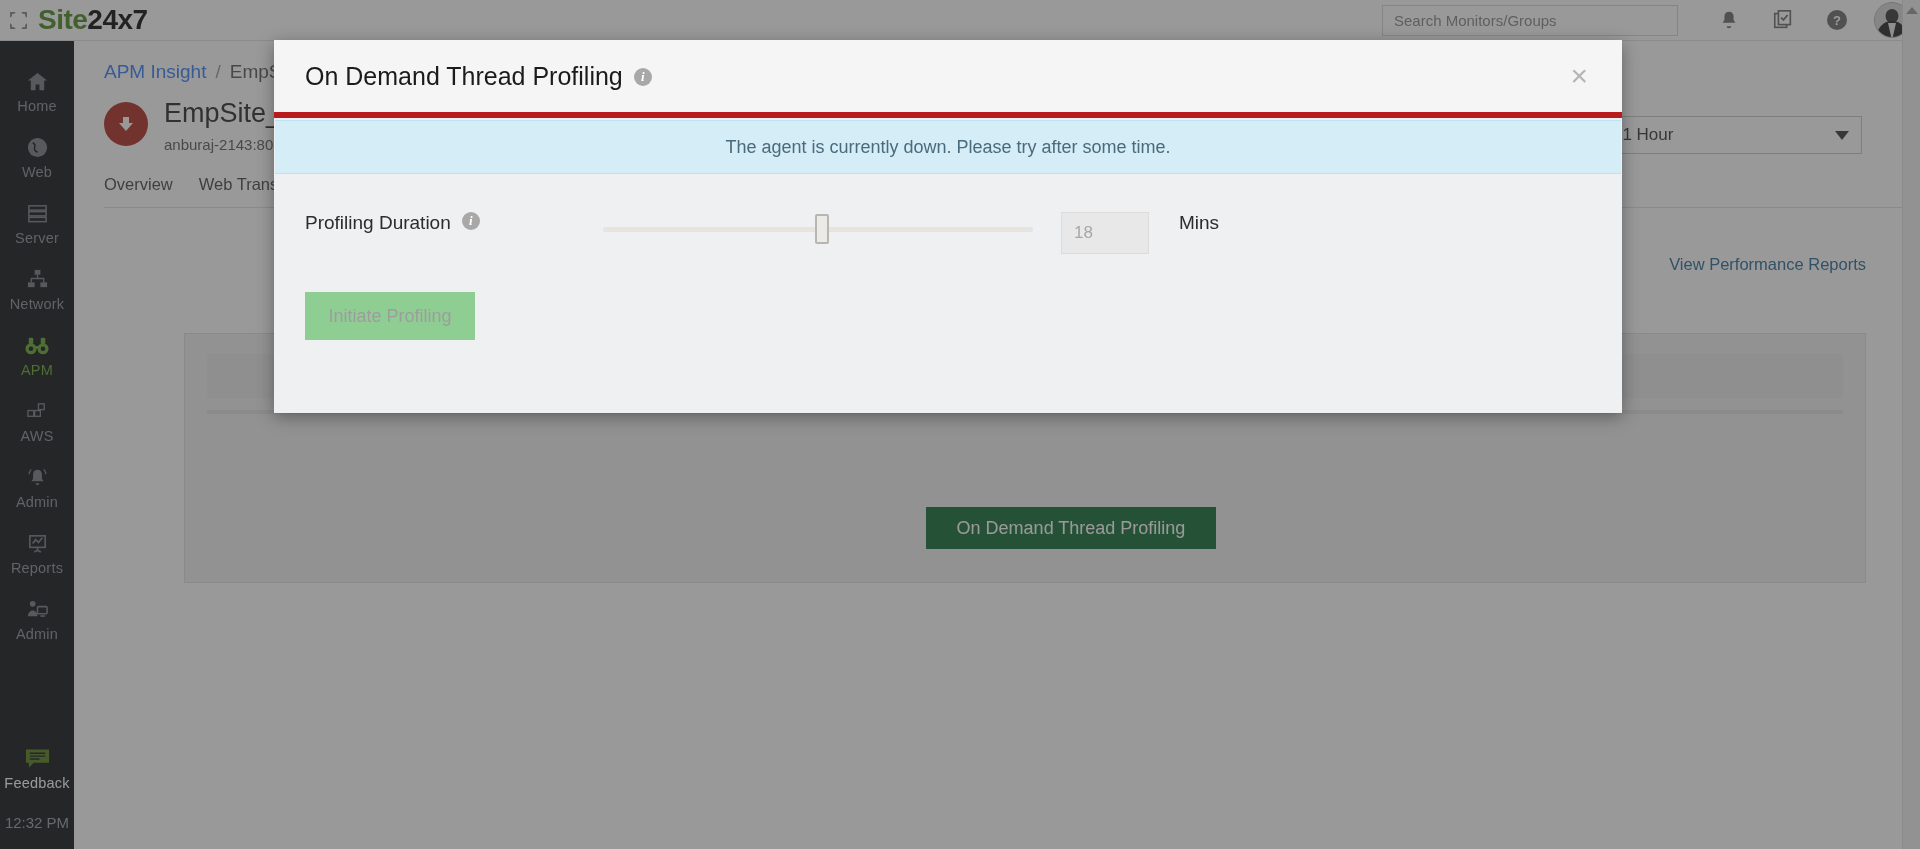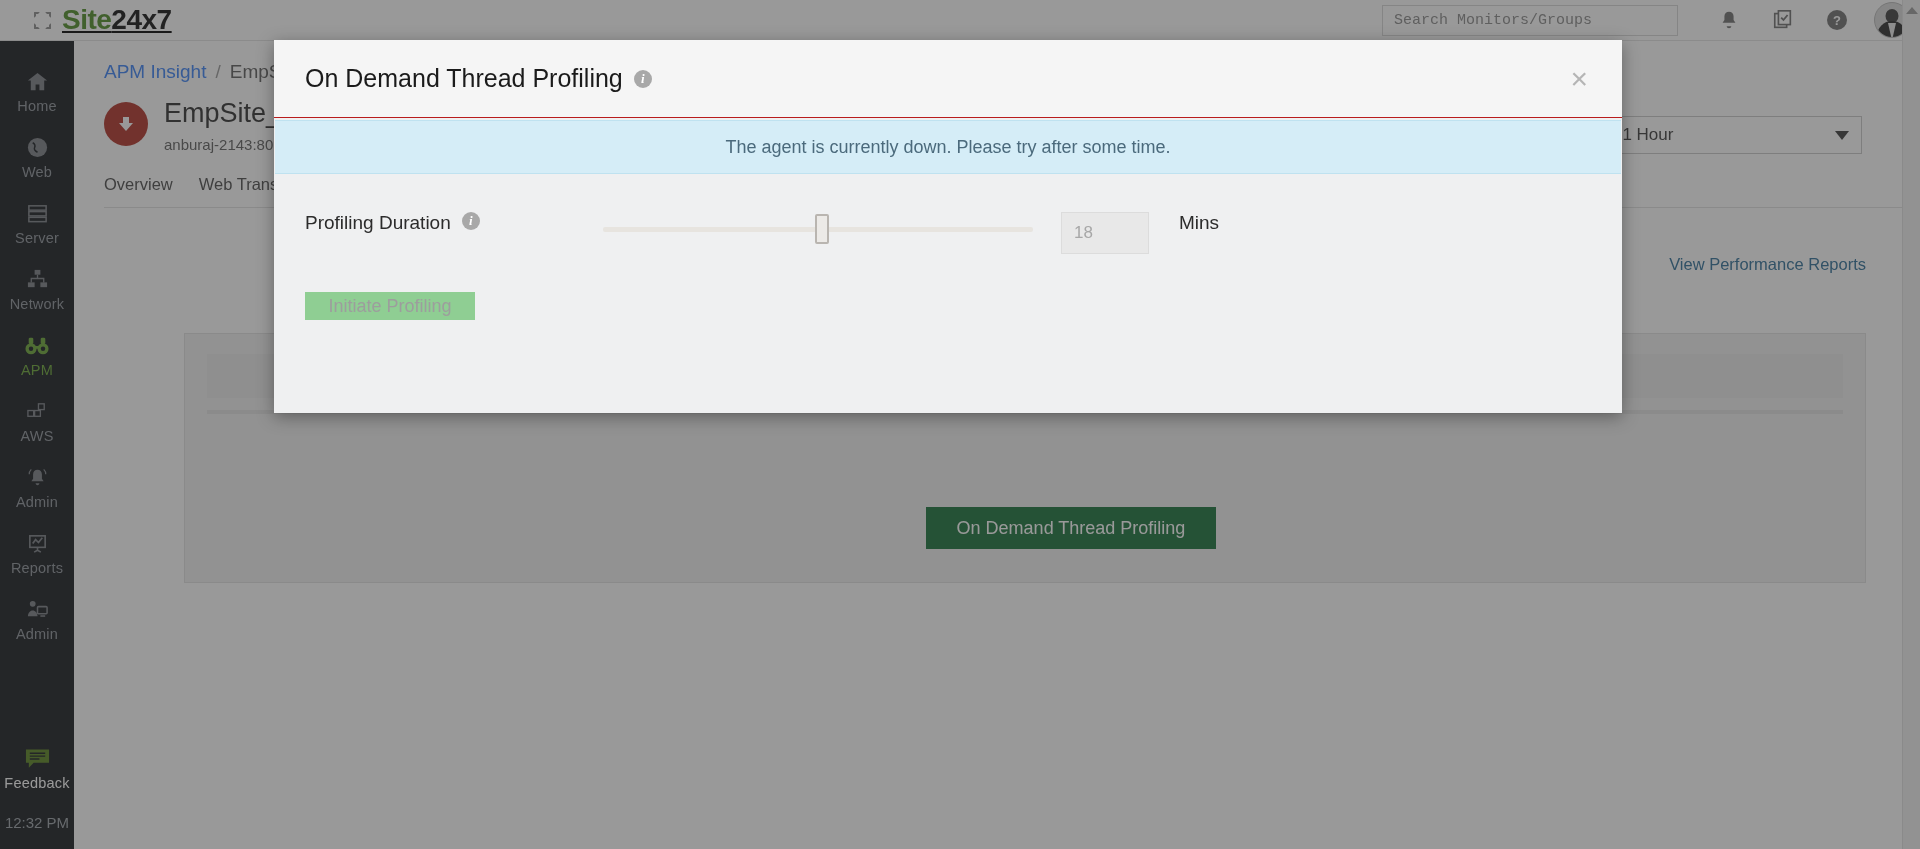--- a/index.html
+++ b/index.html
@@ -14,41 +14,41 @@
 
   
   .app { position: absolute; inset: 0; }
 
   
   .topbar {
     position: absolute; top: 0; left: 0; right: 0; height: 41px;
     background: #ffffff; border-bottom: 1px solid #e3e3e3;
     display: flex; align-items: center;
   }
-  .logo-wrap { display: flex; align-items: center; gap: 11px; padding-left: 34px; width: 420px; text-decoration: underline; }
+  .logo-wrap { display: flex; align-items: center; gap: 11px; padding-left: 10px; width: 420px; }
   .grid-icon { width: 17px; height: 17px; position: relative; display: inline-block; }
   .grid-icon i {
     position: absolute; width: 6px; height: 6px; border: 2px solid #8c8c8c; border-radius: 1px;
   }
   .grid-icon i:nth-child(1) { left: 0; top: 0; border-right-color: transparent; border-bottom-color: transparent; }
   .grid-icon i:nth-child(2) { right: 0; top: 0; border-left-color: transparent; border-bottom-color: transparent; }
   .grid-icon i:nth-child(3) { left: 0; bottom: 0; border-right-color: transparent; border-top-color: transparent; }
   .grid-icon i:nth-child(4) { right: 0; bottom: 0; border-left-color: transparent; border-top-color: transparent; }
   .logo-text { font-size: 28px; font-weight: bold; letter-spacing: -0.5px; }
   .logo-text .g { color: #4e8c27; }
   .logo-text .b { color: #111111; }
 
   .topbar-right {
     margin-left: auto; display: flex; align-items: center; gap: 0; padding-right: 0;
   }
   .search-box {
     width: 296px; height: 31px; border: 1px solid #d6d6d6; background: #fff;
     display: flex; align-items: center; padding: 0 11px; margin-right: 24px;
   }
-  .search-box span { font-size: 15px; color: #8a8a8a; font-family: Liberation Mono, monospace; }
+  .search-box span { font-size: 15px; color: #8a8a8a; }
   .ico-btn {
     width: 54px; height: 41px; display: flex; align-items: center; justify-content: center;
     color: #6f6f6f;
   }
   .ico-btn svg { display: block; }
   .avatar-wrap {
     width: 56px; height: 41px; display: flex; align-items: center; justify-content: center;
   }
   .avatar {
     width: 36px; height: 36px; border-radius: 50%; border: 1px solid #b8b8b8;
@@ -149,21 +149,21 @@
     position: absolute; inset: 0; background: rgba(51,51,51,0.50); z-index: 50;
   }
 
   
   .modal {
     position: absolute; z-index: 60;
     left: 274px; top: 40px; width: 1348px; height: 373px;
     background: #eff0f1; box-shadow: 0 4px 16px rgba(0,0,0,0.35);
   }
   .modal-header {
-    height: 78px; background: #f5f5f5; border-bottom: 1px solid #b91c1c;
+    height: 78px; background: #f5f5f5; border-bottom: 6px solid #b91c1c;
     display: flex; align-items: center; padding: 0 28px 0 31px;
   }
   .modal-title { font-size: 25px; color: #1b1b1b; font-weight: normal; }
   .info-dot {
     display: inline-flex; align-items: center; justify-content: center;
     width: 18px; height: 18px; border-radius: 50%; background: #a8a8a8;
     color: #fff; font-size: 13px; font-weight: bold; font-style: italic;
     margin-left: 11px; vertical-align: 4px; font-family: "Liberation Serif", serif;
   }
   .modal-close {
@@ -191,21 +191,21 @@
     transform: translateX(-50%); cursor: pointer;
   }
   .dur-input {
     width: 88px; height: 42px; margin-left: 28px; background: #e8e8e8;
     border: 1px solid #dcdcdc; color: #a7a7a7; font-size: 17px; padding: 0 12px;
     font-family: "Liberation Sans", sans-serif;
   }
   .mins-label { font-size: 19px; color: #2c2c2c; margin-left: 30px; }
 
   .initiate-btn {
-    margin-top: 38px; width: 170px; height: 28px; background: #8fce93;
+    margin-top: 38px; width: 170px; height: 48px; background: #8fce93;
     border: none; color: #9d9d9d; font-size: 18px; cursor: default;
     font-family: "Liberation Sans", sans-serif;
   }
 </style>
 </head>
 <body>
 
 <div id="root">
 
   <div class="app">

